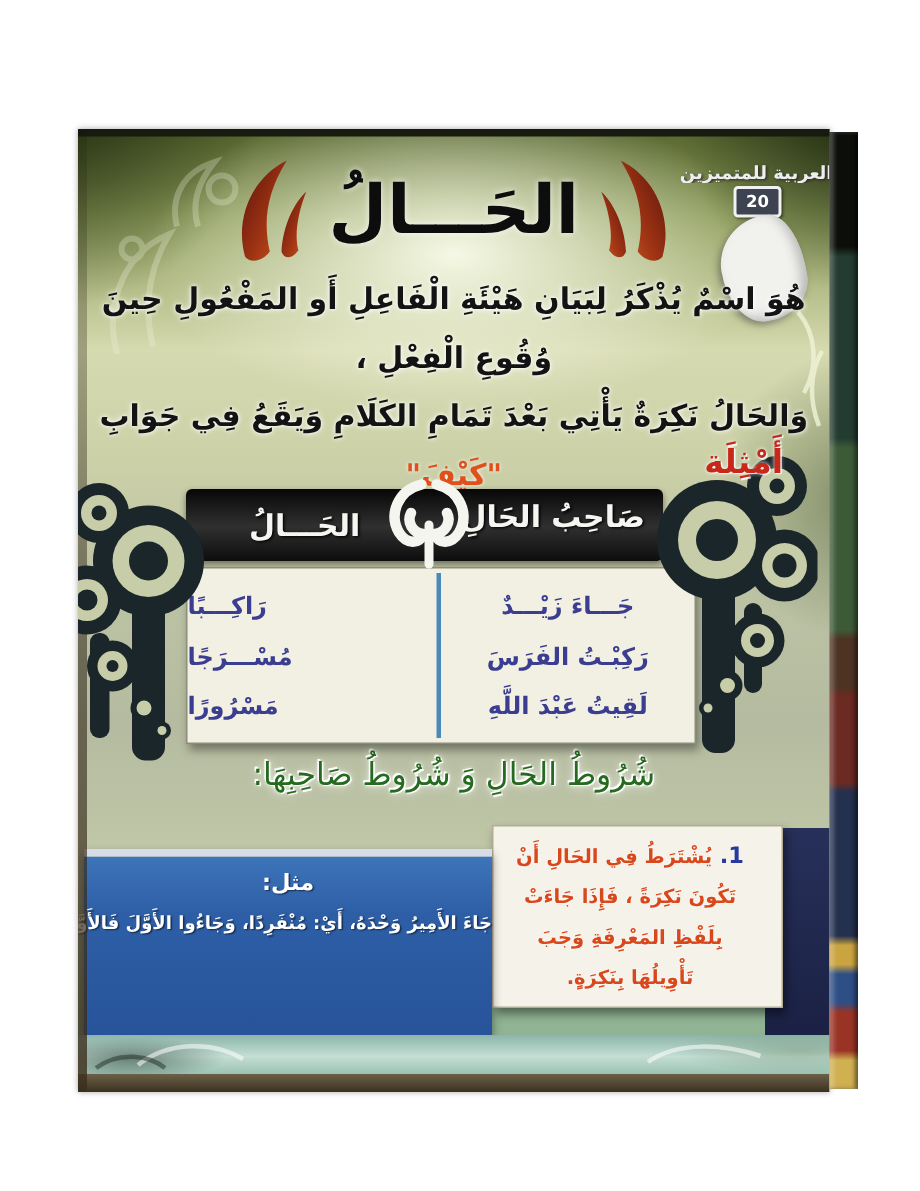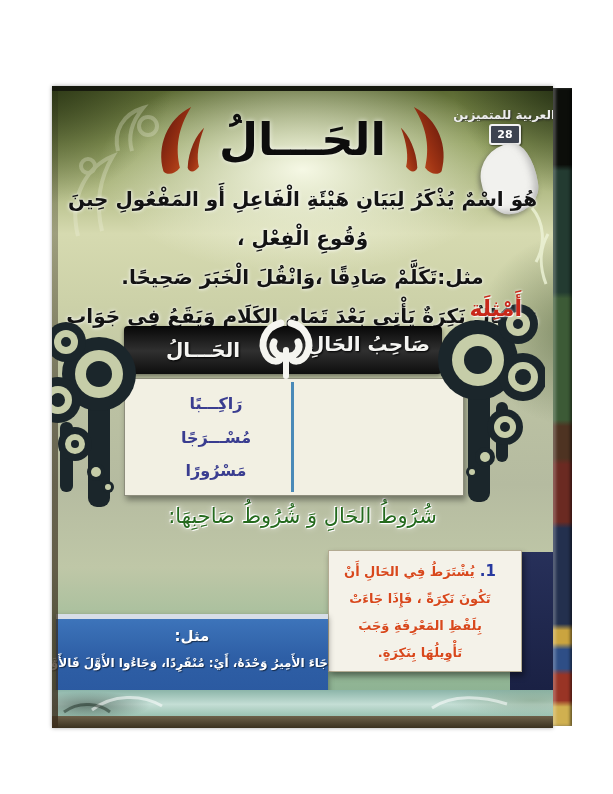--- a/index.html
+++ b/index.html
@@ -77,42 +77,42 @@
   .circles-right{left:378px;top:206px;}
   .table-box{
     position:absolute;left:72px;top:292px;width:338px;height:116px;z-index:2;
     background:#f2f0e3;border:1px solid #8d8d7c;box-shadow:2px 4px 6px rgba(0,0,0,0.38);
   }
   .table-divider{position:absolute;left:166px;top:3px;bottom:3px;width:3px;background:#4a8ab8;}
   .tcol{position:absolute;top:0;bottom:0;display:flex;flex-direction:column;
     justify-content:space-evenly;align-items:center;direction:rtl;
     color:#3a3d90;font-weight:bold;font-size:16px;}
   .tcol-owners{left:169px;right:0;}
-  .tcol-haals{left:0;width:182px;}
+  .tcol-haals{left:0;width:182px;align-items:flex-end;}
   
   .conditions-heading{
     position:absolute;left:0;top:418px;width:100%;text-align:center;direction:rtl;
     font-size:21px;font-weight:normal;color:#256a1e;
     text-shadow:0 0 3px #fff,0 0 7px #fff,1px 1px 0 #fff,-1px -1px 0 #fff;
   }
   .navy-strip{position:absolute;left:458px;top:466px;width:43px;height:138px;
     background:linear-gradient(to bottom,#27305a,#1a2144);}
   .rule-box{
     position:absolute;left:276px;top:464px;width:194px;height:122px;box-sizing:border-box;
     background:#f4f2e9;border:1px solid #b3ab92;box-shadow:2px 4px 6px rgba(0,0,0,0.45);
     direction:rtl;text-align:center;padding:7px 17px 0 7px;
   }
   .rule-num{color:#27399f;font-size:15px;font-weight:bold;}
   .rule-text{color:#d8481c;font-size:13px;font-weight:bold;line-height:27px;
     text-shadow:0 0 2px rgba(255,255,255,0.8);}
   .example-box{
     position:absolute;left:4px;top:480px;width:272px;height:124px;box-sizing:border-box;
     background:linear-gradient(to bottom,#3d74ba 0%,#2e5fa6 32%,#27539a 100%);
     border-top:5px solid #d6dde8;box-shadow:0 3px 6px rgba(0,0,0,0.45);
-    color:#ffffff;direction:rtl;text-align:center;padding-top:5px;margin-top:48px;
+    color:#ffffff;direction:rtl;text-align:center;padding-top:5px;
   }
   .example-label{font-size:15px;font-weight:bold;line-height:24px;text-shadow:1px 1px 1px rgba(0,0,0,0.55);}
   .example-line1{font-size:12px;font-weight:bold;line-height:30px;white-space:nowrap;
     text-shadow:1px 1px 1px rgba(0,0,0,0.55);}
   .example-line2{font-size:14px;font-weight:bold;line-height:28px;text-shadow:1px 1px 1px rgba(0,0,0,0.55);}
   
   .bottom-strip{
     position:absolute;left:0;top:604px;width:501px;height:26px;
     background:
       radial-gradient(ellipse 90px 20px at 7% 60%, rgba(35,55,45,0.55) 0%, rgba(35,55,45,0) 70%),
@@ -143,21 +143,21 @@
       <path d="M20,140 C10,100 30,70 55,60 C40,85 38,110 44,135"></path>
       <path d="M60,55 C55,35 65,18 85,12 C72,28 70,42 74,55"></path>
       <circle cx="90" cy="30" r="9"></circle>
       <circle cx="30" cy="70" r="7"></circle>
     </g>
   </svg>
 
   <div class="photo-top-border"></div>
 
   <div class="watermark">العربية للمتميزين</div>
-  <div class="page-badge">28</div>
+  <div class="page-badge">20</div>
   <div class="white-blob"></div>
 
   <div class="title-row">
     <svg class="flame" viewBox="0 0 60 80">
       <defs>
           <linearGradient id="fg" x1="0" y1="0" x2="1" y2="1">
         <stop offset="0" stop-color="#5a130a"></stop>
             <stop offset="0.6" stop-color="#a03414"></stop>
             <stop offset="1" stop-color="#c85a24"></stop>
       </linearGradient>
@@ -167,21 +167,20 @@
     </svg>
     <div class="page-title">الحَـــالُ</div>
     <svg class="flame right" viewBox="0 0 60 80">
       <path fill="url(#fg)" d="M12,76 C4,48 16,16 44,2 C28,28 26,50 31,72 C25,80 16,81 12,76 Z"></path>
       <path fill="url(#fg)" d="M40,72 C41,52 50,34 59,26 C52,44 50,60 53,71 C48,78 42,78 40,72 Z"></path>
     </svg>
   </div>
 
   <div class="definition">
     <div>هُوَ اسْمٌ يُذْكَرُ لِبَيَانِ هَيْئَةِ الْفَاعِلِ أَو المَفْعُولِ حِينَ وُقُوعِ الْفِعْلِ ،</div>
-    <div>مثل:تَكَلَّمْ صَادِقًا ،وَانْقُلَ الْخَبَرَ صَحِيحًا.</div>
     <div><span>وَالحَالُ نَكِرَةٌ يَأْتِي بَعْدَ تَمَامِ الكَلَامِ وَيَقَعُ فِي جَوَابِ </span><span class="hl">"كَيْفَ"</span></div>
   </div>
 
   <div class="examples-label">أَمْثِلَة</div>
   <svg class="ornament-white" viewBox="0 0 66 64">
     <g fill="none" stroke="#f5f5f0" stroke-width="7" stroke-linecap="round">
       <path d="M28,6 C12,10 6,26 13,38 C18,46 27,46 29,39 C22,38 18,31 21,25"></path>
       <path d="M38,6 C54,10 60,26 53,38 C48,46 39,46 37,39 C44,38 48,31 45,25"></path>
     </g>
     <rect x="30" y="30" width="6" height="32" rx="3" fill="#f5f5f0"></rect>
@@ -240,20 +239,25 @@
     <g fill="#1b262b">
       <circle cx="48" cy="68" r="14"></circle>
         <circle cx="88" cy="32" r="5"></circle>
       <circle cx="93" cy="85" r="8"></circle>
         <circle cx="75" cy="135" r="5"></circle>
     </g>
   </svg>
 
   <div class="table-box">
     <div class="table-divider"></div>
+    <div class="tcol tcol-owners">
+      <div>جَـــاءَ زَيْـــدٌ</div>
+      <div>رَكِبْـتُ الفَرَسَ</div>
+      <div>لَقِيتُ عَبْدَ اللَّهِ</div>
+    </div>
     <div class="tcol tcol-haals">
       <div>رَاكِـــبًا</div>
       <div>مُسْـــرَجًا</div>
       <div>مَسْرُورًا</div>
     </div>
   </div>
 
   <div class="conditions-heading">شُرُوطُ الحَالِ وَ شُرُوطُ صَاحِبِهَا:</div>
 
   <div class="navy-strip"></div>

